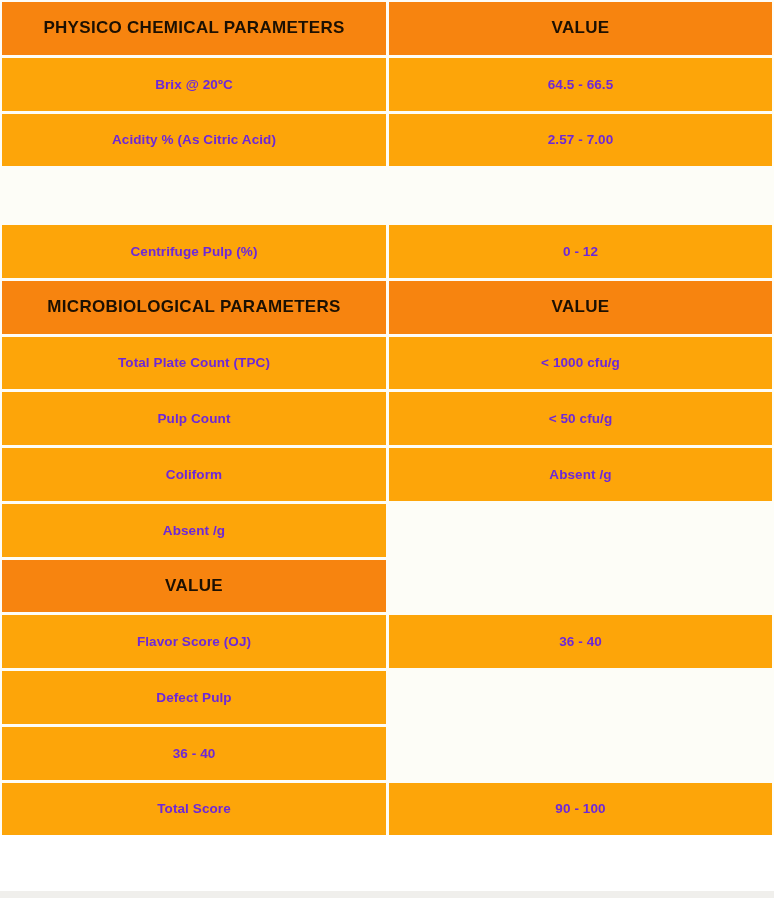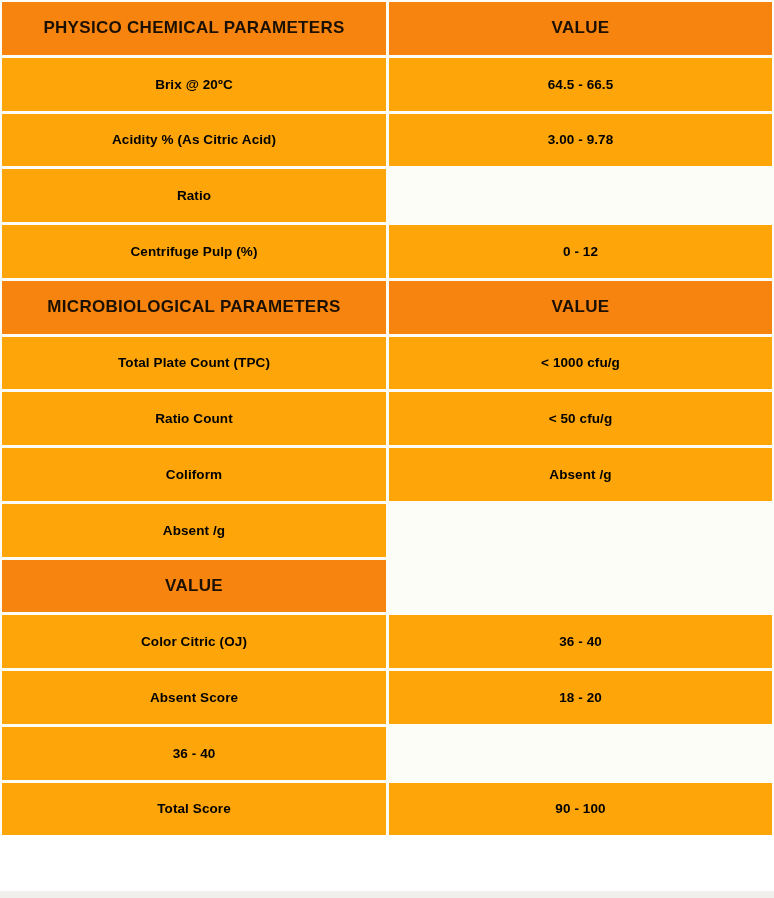--- a/index.html
+++ b/index.html
@@ -30,21 +30,21 @@
     display: grid;
     grid-template-columns: 384px 383px;
     column-gap: 3px;
     height: 52.75px;
   }
   .cell {
     display: flex;
     align-items: center;
     justify-content: center;
     text-align: center;
-    color: #000000;
+    color: #6d28d9;
     font-weight: bold;
   }
   .row.data .cell {
     background: #fda509;
     font-size: 13.5px;
     letter-spacing: 0.1px;
   }
   .row.section-header .cell {
     background: #f7840f;
     font-size: 17px;
@@ -68,58 +68,56 @@
       <div class="row section-header">
         <div class="cell">PHYSICO CHEMICAL PARAMETERS</div>
         <div class="cell">VALUE</div>
       </div>
       <div class="row data">
         <div class="cell">Brix @ 20ºC</div>
         <div class="cell">64.5 - 66.5</div>
       </div>
       <div class="row data">
         <div class="cell">Acidity % (As Citric Acid)</div>
-        <div class="cell">3.00 - 9.78</div>
+        <div class="cell">2.57 - 7.00</div>
       </div>
       <div class="row data">
-        <div class="cell">Ratio</div>
       </div>
       <div class="row data">
         <div class="cell">Centrifuge Pulp (%)</div>
         <div class="cell">0 - 12</div>
       </div>
       <div class="row section-header">
         <div class="cell">MICROBIOLOGICAL PARAMETERS</div>
         <div class="cell">VALUE</div>
       </div>
       <div class="row data">
         <div class="cell">Total Plate Count (TPC)</div>
         <div class="cell">&lt; 1000 cfu/g</div>
       </div>
       <div class="row data">
-        <div class="cell">Ratio Count</div>
+        <div class="cell">Pulp Count</div>
         <div class="cell">&lt; 50 cfu/g</div>
       </div>
       <div class="row data">
         <div class="cell">Coliform</div>
         <div class="cell">Absent /g</div>
       </div>
       <div class="row data">
         <div class="cell">Absent /g</div>
       </div>
       <div class="row section-header">
         <div class="cell">VALUE</div>
       </div>
       <div class="row data">
-        <div class="cell">Color Citric (OJ)</div>
+        <div class="cell">Flavor Score (OJ)</div>
         <div class="cell">36 - 40</div>
       </div>
       <div class="row data">
-        <div class="cell">Absent Score</div>
-        <div class="cell">18 - 20</div>
+        <div class="cell">Defect Pulp</div>
       </div>
       <div class="row data">
         <div class="cell">36 - 40</div>
       </div>
       <div class="row data">
         <div class="cell">Total Score</div>
         <div class="cell">90 - 100</div>
       </div>
     </div>
   <div class="bottom-strip"></div>

